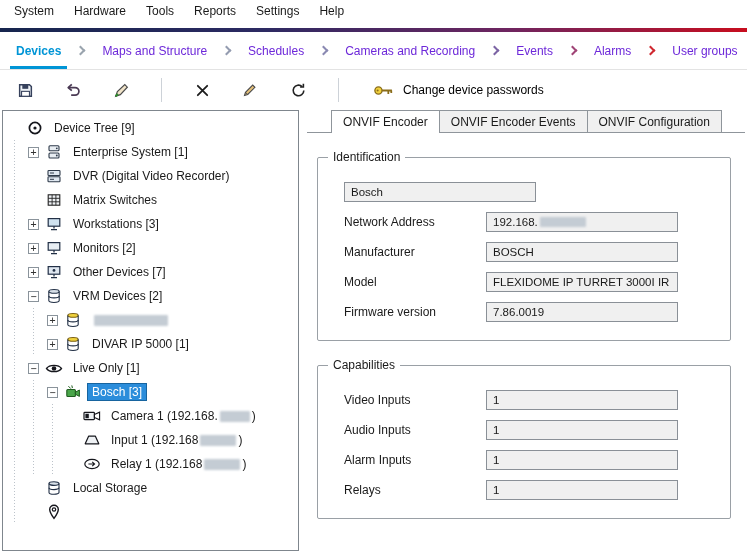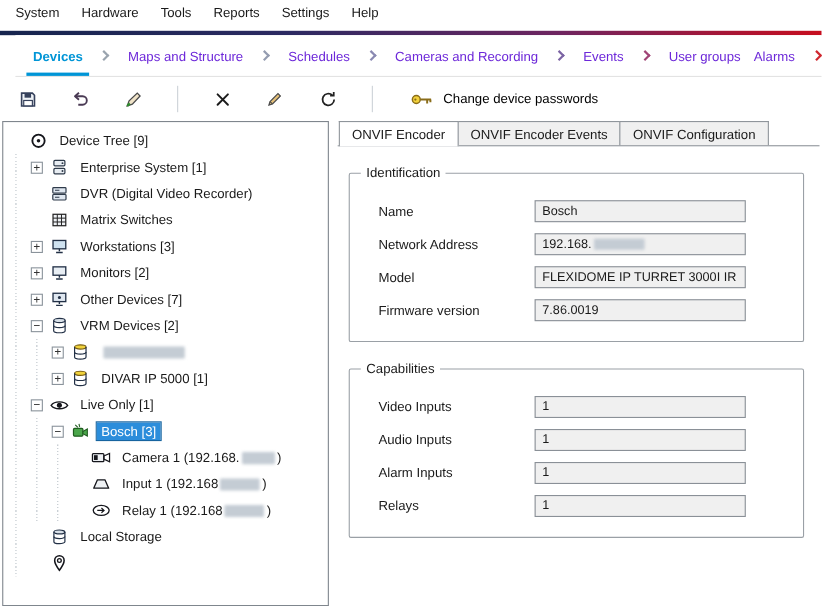--- a/index.html
+++ b/index.html
@@ -7,21 +7,21 @@
     font-family:"Liberation Sans", sans-serif; font-size:12px; color:#1a1a1a; }
 
   
   .menu-bar { height:28px; display:flex; padding:0 4px; background:#fff; }
   .menu-item { padding:4px 10px; cursor:default; }
 
   
   .grad { height:4px; background:linear-gradient(to right,#16254e 0%,#2c2a62 35%,#6e2560 68%,#c70d1e 100%); }
 
   
-  .nav { height:38px; display:flex; align-items:flex-end; padding-left:10px; border-bottom:1px solid #e3e3e3; background:#fff;margin-left:14px; }
+  .nav { height:38px; display:flex; align-items:flex-end; padding-left:10px; border-bottom:1px solid #e3e3e3; background:#fff; }
   .nav-tab-wrap { display:flex; align-items:center; height:100%; }
   .nav-tab { position:relative; height:100%; display:flex; align-items:center; padding:0 6px; color:#6d28d9; cursor:default; white-space:nowrap; }
   .nav-tab.active { color:#0095d6; font-weight:bold; }
   .nav-tab.active::after { content:""; position:absolute; left:0; right:0; bottom:0; height:3px; background:#0095d6; }
   .chevron { width:7px; height:7px; border-top:2px solid #9aa4ae; border-right:2px solid #9aa4ae; transform:rotate(45deg); margin:0 12px 0 10px; flex:none; }
 
   
   .toolbar { height:40px; display:flex; align-items:center; padding-left:10px; gap:18px; background:#fff; }
   .tb-btn { width:30px; height:28px; background:none; border:1px solid transparent; display:flex; align-items:center; justify-content:center; cursor:default; }
   .tb-icon { display:flex; align-items:center; justify-content:center; }
@@ -41,21 +41,21 @@
   .expander { width:11px; height:11px; border:1px solid #8a939b; background:#fff;
     font:10px/9px "DejaVu Sans Mono",monospace; text-align:center; color:#333; margin-right:5px; flex:none; padding:0; }
   .expander.ghost { visibility:hidden; }
   .tree-icon { width:20px; height:18px; display:flex; align-items:center; justify-content:center; margin-right:5px; flex:none; }
   .label-wrap { display:flex; align-items:center; padding:1px 4px; }
   .label-wrap.selected { background:#2b8ddb; color:#ffffff; outline:1px solid #17649f; }
   .redact { display:inline-block; height:11px; background:#c4ccd4; border-radius:1px; filter:blur(1.3px); margin:0 2px; }
 
   
   .right-panel { flex:1; margin:0 2px 0 8px; display:flex; flex-direction:column; background:#fff; }
-  .ptabs { display:flex; padding-left:1px; }
+  .ptabs { display:flex; padding-left:1px;justify-content:center; }
   .ptab { padding:4px 11px 3px; border:1px solid #8f959b; border-bottom:none; background:#f0f0f0; cursor:default; white-space:nowrap; }
   .ptab + .ptab { margin-left:-1px; }
   .ptab.active { background:#fff; position:relative; z-index:2; margin-bottom:-1px; padding-bottom:4px; }
   .panel-body { flex:1; border-top:1px solid #8f959b; position:relative; z-index:1; overflow:hidden; }
 
   .group { position:relative; border:1px solid #9aa0a6; border-radius:2px; margin:24px 14px 0 10px; padding:24px 16px 8px 26px; }
   .legend { position:absolute; top:-8px; left:10px; background:#fff; padding:0 5px; }
   .field { display:flex; align-items:center; margin-bottom:10px; }
   .f-label { width:142px; flex:none; }
   .f-input { width:192px; height:20px; background:#f0f0f0; border:1px solid #8a9097;
@@ -90,26 +90,26 @@
   </div>
     <div class="nav-tab-wrap">
     <span class="nav-tab">Cameras and Recording</span>
     <span class="chevron" style="border-color: rgb(124, 100, 164);"></span>
   </div>
     <div class="nav-tab-wrap">
     <span class="nav-tab">Events</span>
     <span class="chevron" style="border-color: rgb(160, 68, 118);"></span>
   </div>
     <div class="nav-tab-wrap">
-    <span class="nav-tab">User groups</span>
-
-  </div>
-    <div class="nav-tab-wrap">
     <span class="nav-tab">Alarms</span>
     <span class="chevron" style="border-color: rgb(208, 40, 48);"></span>
+  </div>
+    <div class="nav-tab-wrap">
+    <span class="nav-tab">User groups</span>
+
   </div>
   </div>
 
 <div class="toolbar">
 
   <button class="tb-btn">
     <span class="tb-icon">
         <svg viewBox="0 0 16 16" width="17" height="17">
           <path d="M2.5 2.5h9.2l1.8 1.8v9.2H2.5z" fill="#eef2f6" stroke="#36415c" stroke-width="1.4"></path>
           <rect x="5" y="2.8" width="5.6" height="3.6" fill="#36415c"></rect>
@@ -465,33 +465,38 @@
     <div class="ptabs">
         <span class="ptab active">ONVIF Encoder</span>
         <span class="ptab">ONVIF Encoder Events</span>
         <span class="ptab">ONVIF Configuration</span>
       </div>
     <div class="panel-body">
         <div class="group">
     <span class="legend">Identification</span>
     <div class="fields">
             <div class="field">
-    <span class="f-label">Name</span>
     <span class="f-input">
       <span class="f-value">Bosch</span>
     </span>
   </div>
             <div class="field">
     <span class="f-label">Network Address</span>
     <span class="f-input">
       <span class="f-value">192.168.</span>
     <span class="redact"></span>
               </span>
   </div>
             <div class="field">
+    <span class="f-label">Manufacturer</span>
+    <span class="f-input">
+      <span class="f-value">BOSCH</span>
+    </span>
+  </div>
+            <div class="field">
     <span class="f-label">Model</span>
     <span class="f-input">
       <span class="f-value">FLEXIDOME IP TURRET 3000I IR</span>
     </span>
   </div>
             <div class="field">
     <span class="f-label">Firmware version</span>
     <span class="f-input">
       <span class="f-value">7.86.0019</span>
     </span>

